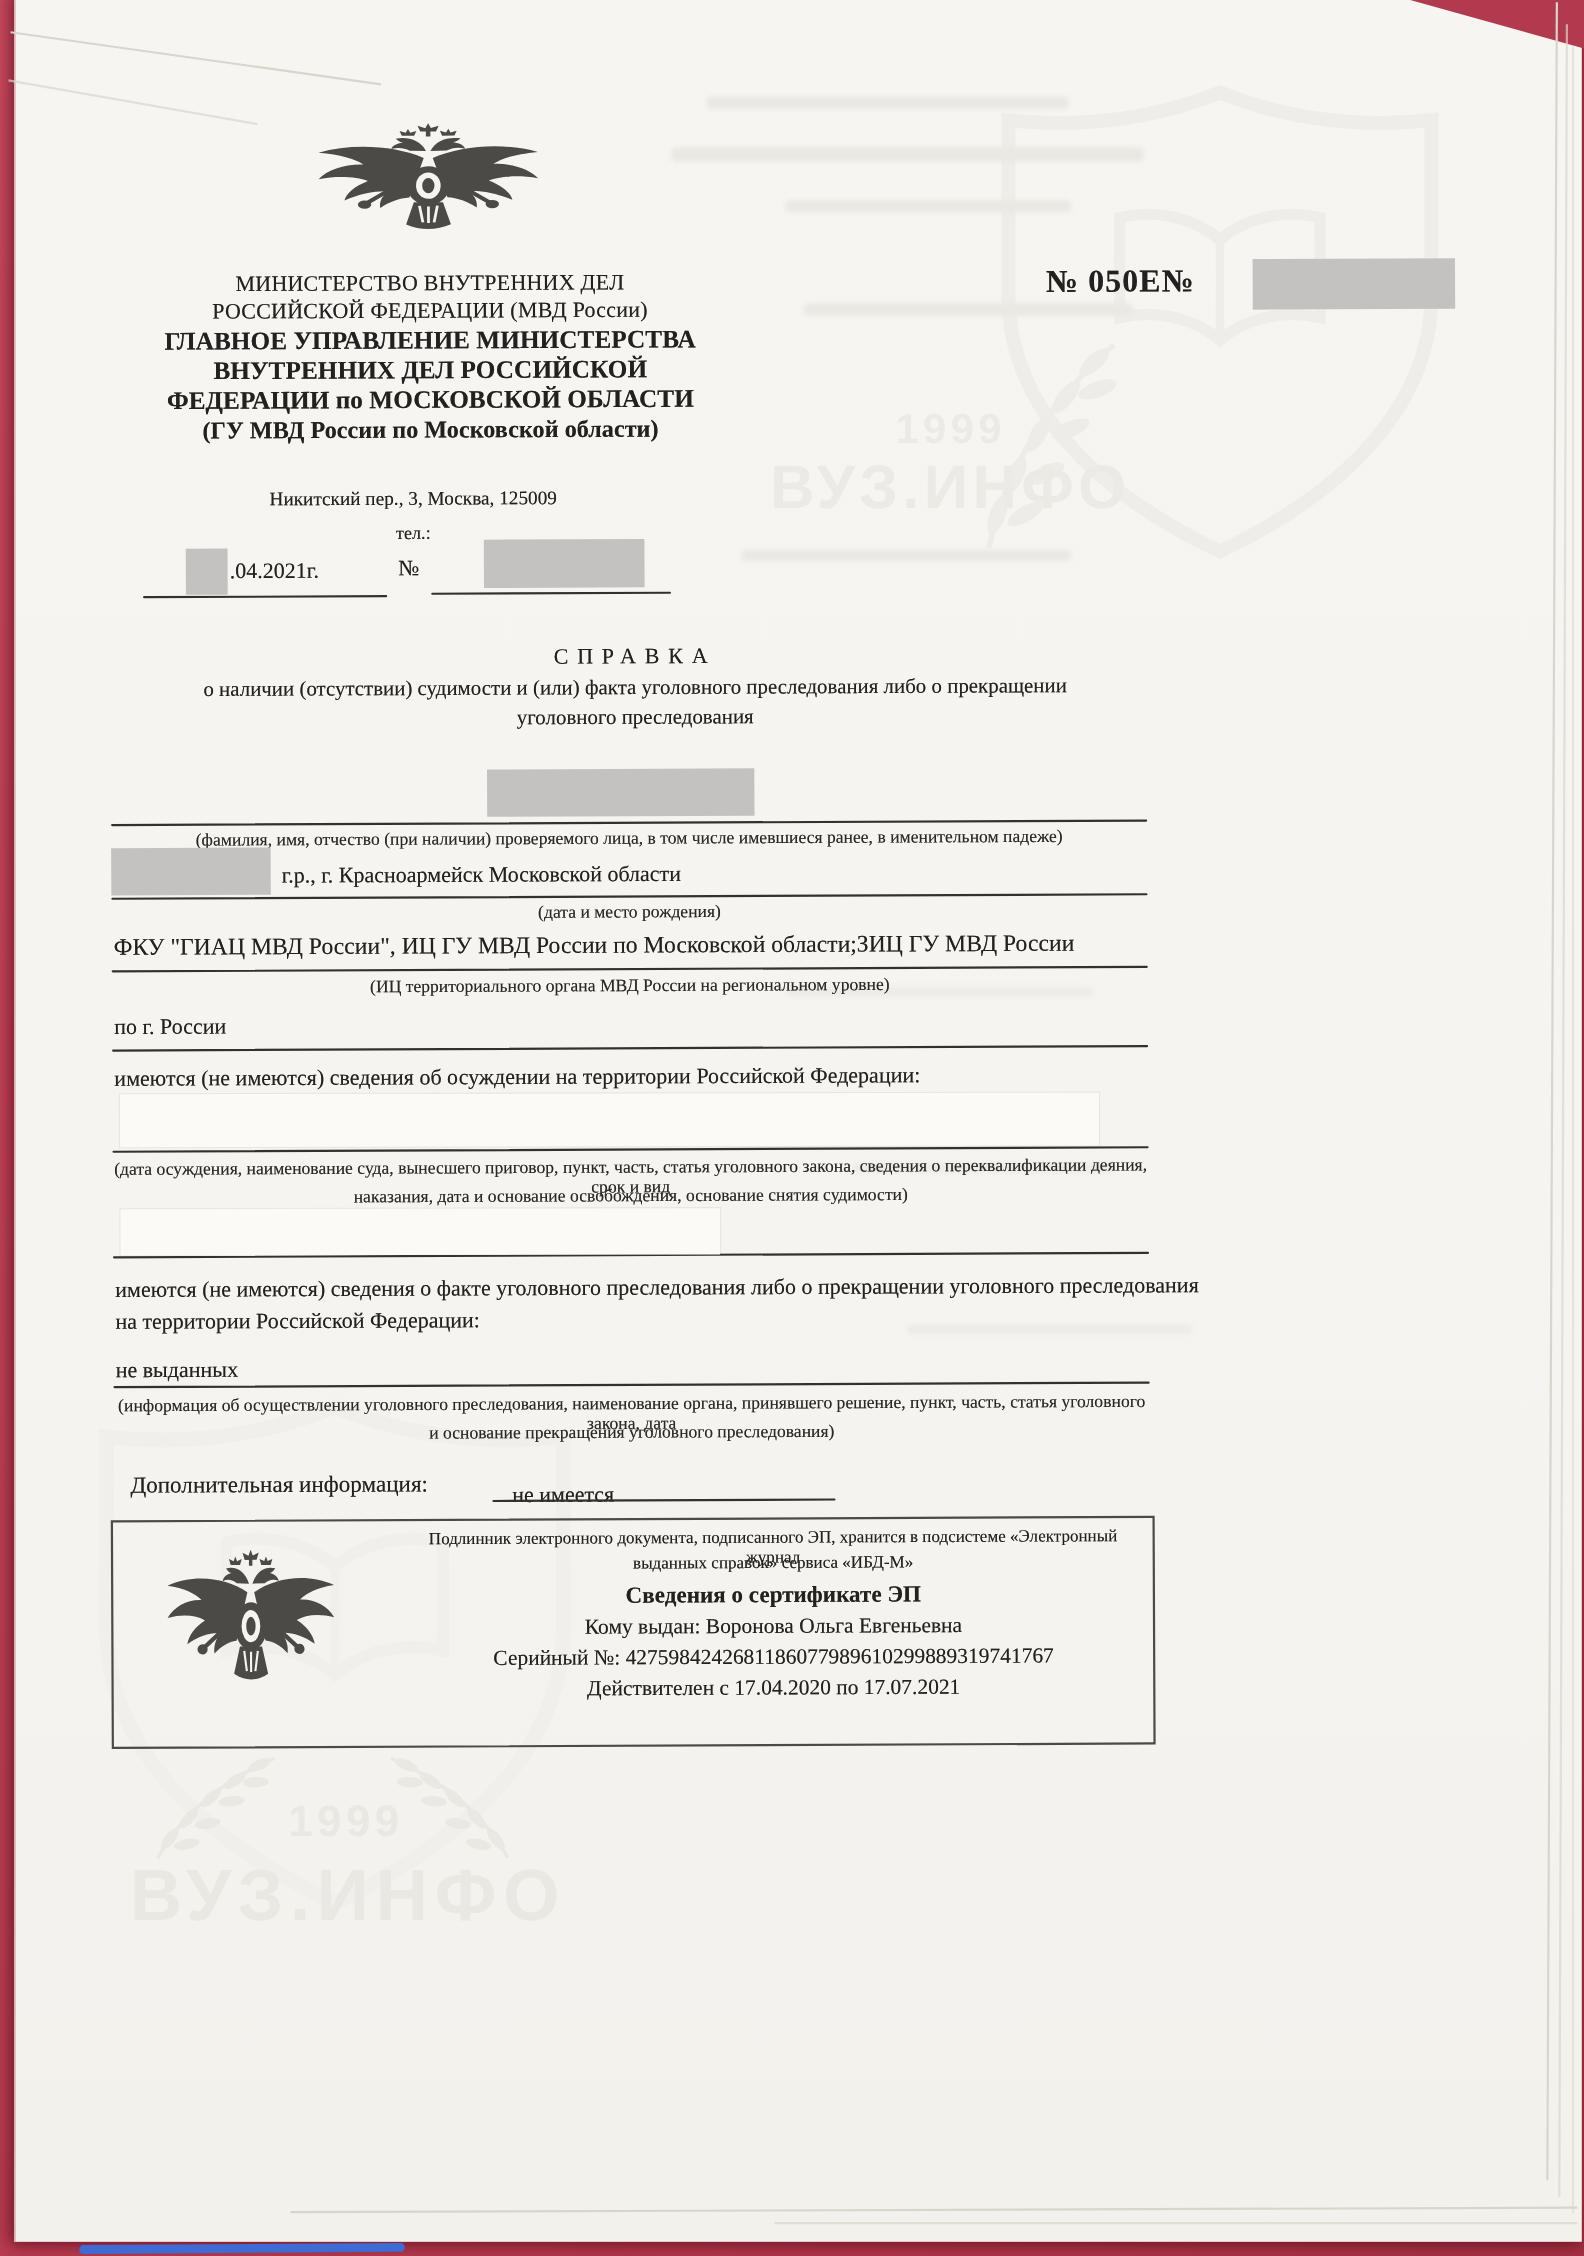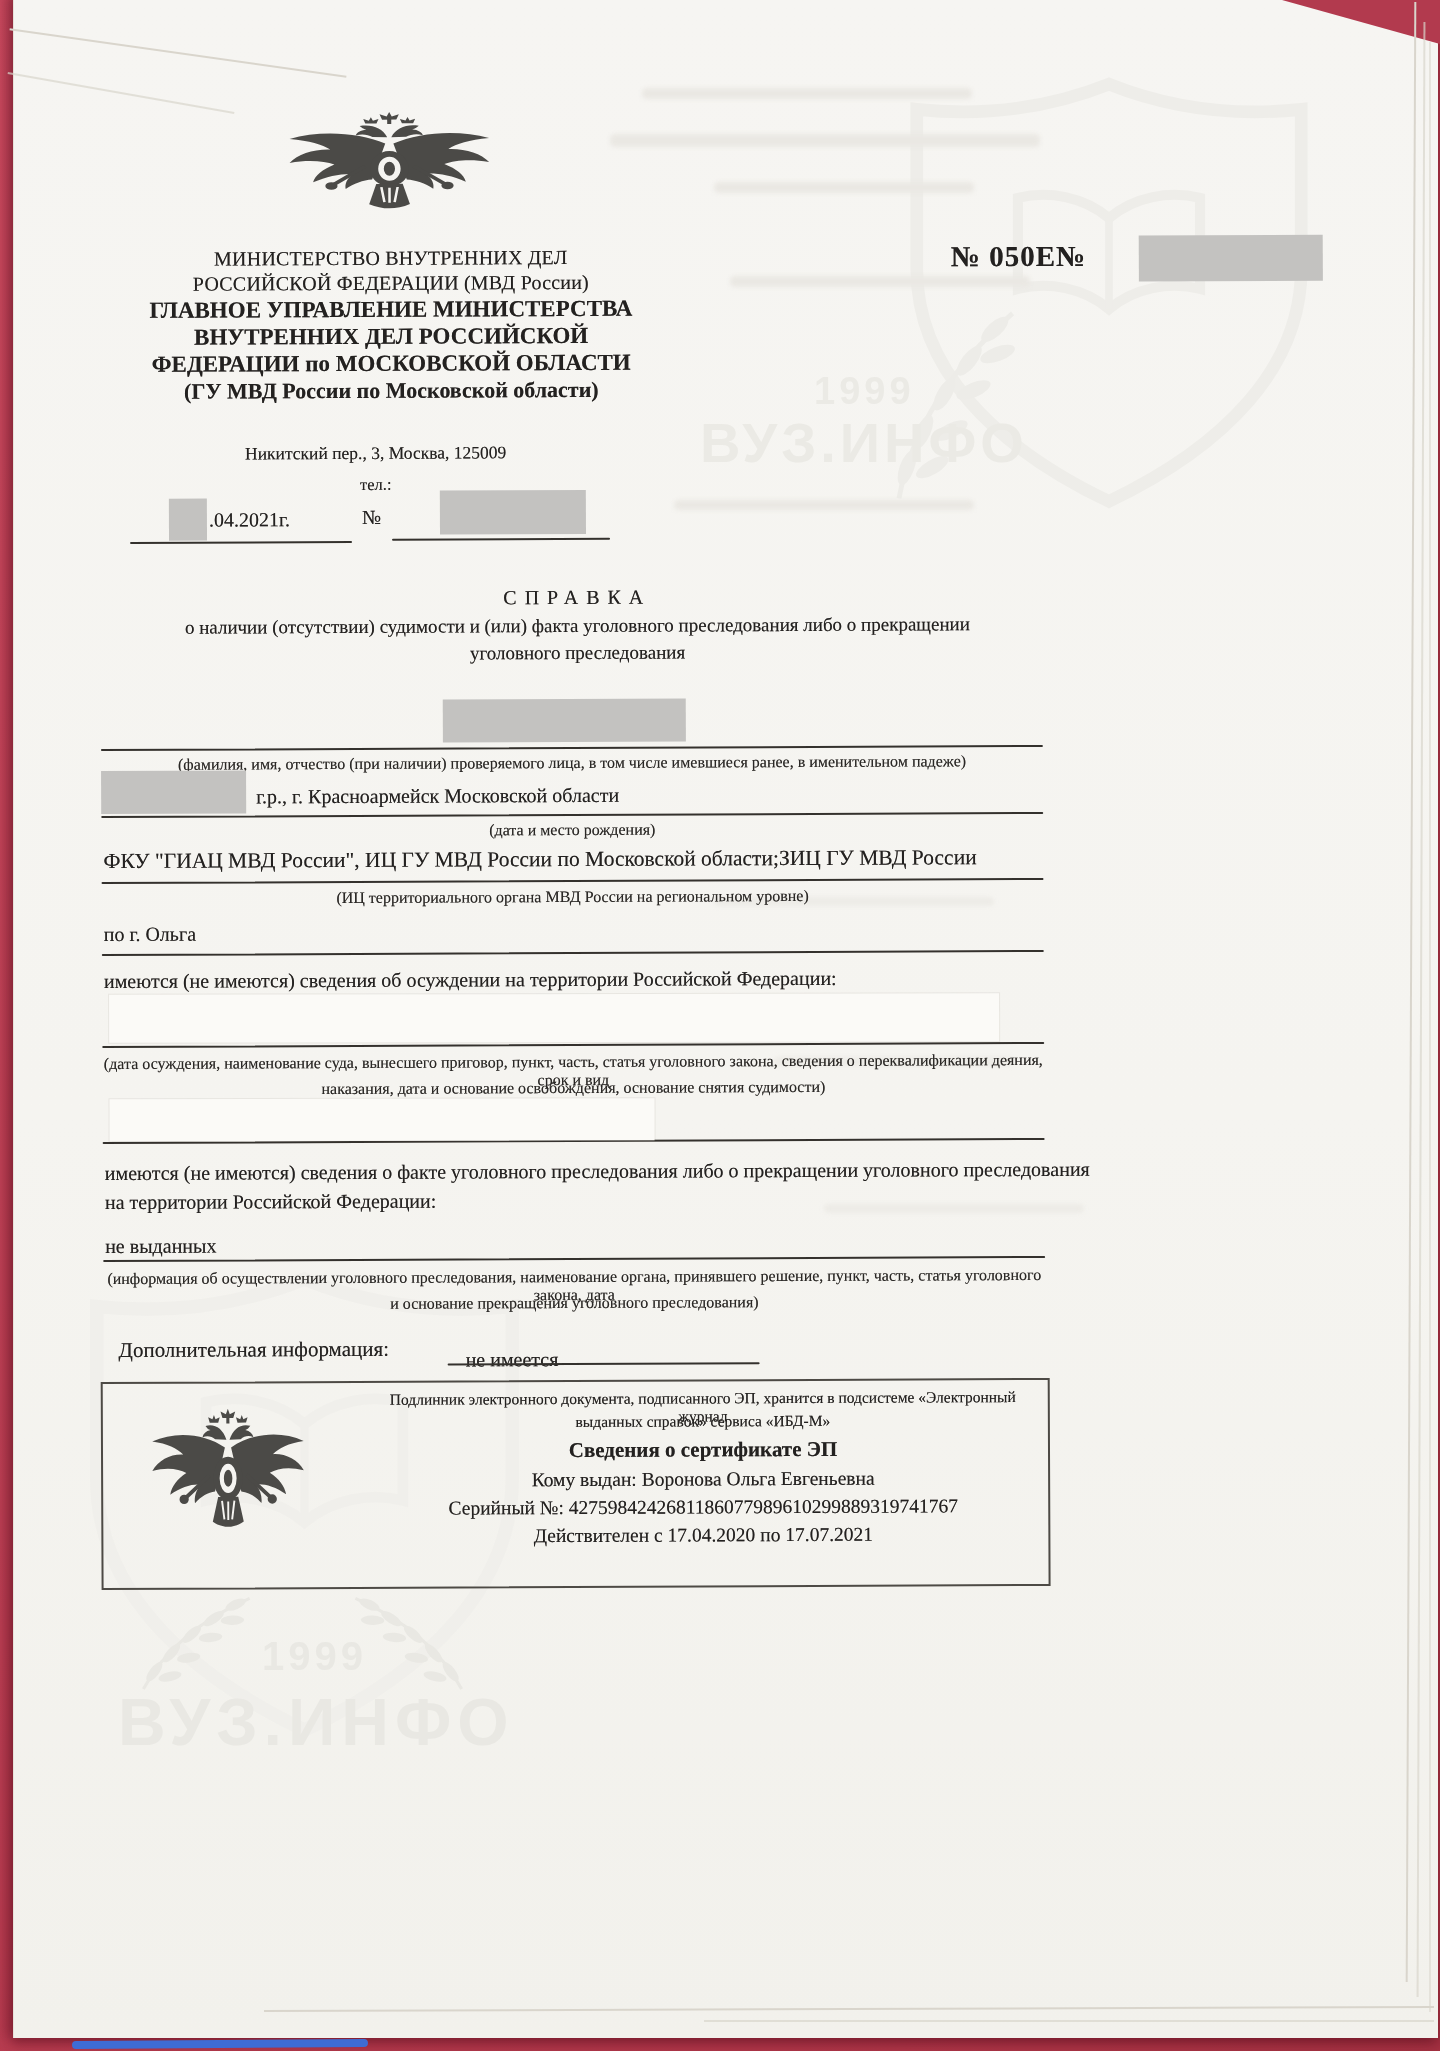--- a/index.html
+++ b/index.html
@@ -156,21 +156,21 @@
 
     <div class="redact" style="left:88px;top:777px;width:145px;height:43px"></div>
     <div class="t body20" style="left:243px;top:792px">г.р., г. Красноармейск Московской области</div>
     <i class="rule" style="left:88px;top:822px;width:942px"></i>
     <div class="t cap ctr" style="left:88px;top:829px;width:942px">(дата и место рождения)</div>
 
     <div class="t" style="left:90px;top:855px;font-size:21.5px">ФКУ "ГИАЦ МВД России", ИЦ ГУ МВД России по Московской области;ЗИЦ ГУ МВД России</div>
     <i class="rule" style="left:88px;top:888px;width:942px"></i>
     <div class="t cap ctr" style="left:88px;top:896px;width:942px">(ИЦ территориального органа МВД России на региональном уровне)</div>
 
-    <div class="t body20" style="left:90px;top:929px">по г. Ольга</div>
+    <div class="t body20" style="left:90px;top:929px">по г. России</div>
     <i class="rule" style="left:88px;top:960px;width:942px"></i>
 
     <div class="t body20" style="left:90px;top:976px">имеются (не имеются) сведения об осуждении на территории Российской Федерации:</div>
     <div class="patch" style="left:95px;top:1002px;width:890px;height:48px"></div>
     <i class="rule" style="left:88px;top:1052px;width:942px"></i>
     <div class="t cap ctr" style="left:88px;top:1061px;width:942px">(дата осуждения, наименование суда, вынесшего приговор, пункт, часть, статья уголовного закона, сведения о переквалификации деяния, срок и вид</div>
     <div class="t cap ctr" style="left:88px;top:1087px;width:942px">наказания, дата и основание освобождения, основание снятия судимости)</div>
     <div class="patch" style="left:95px;top:1106px;width:545px;height:42px"></div>
     <i class="rule" style="left:88px;top:1148px;width:942px"></i>
 

